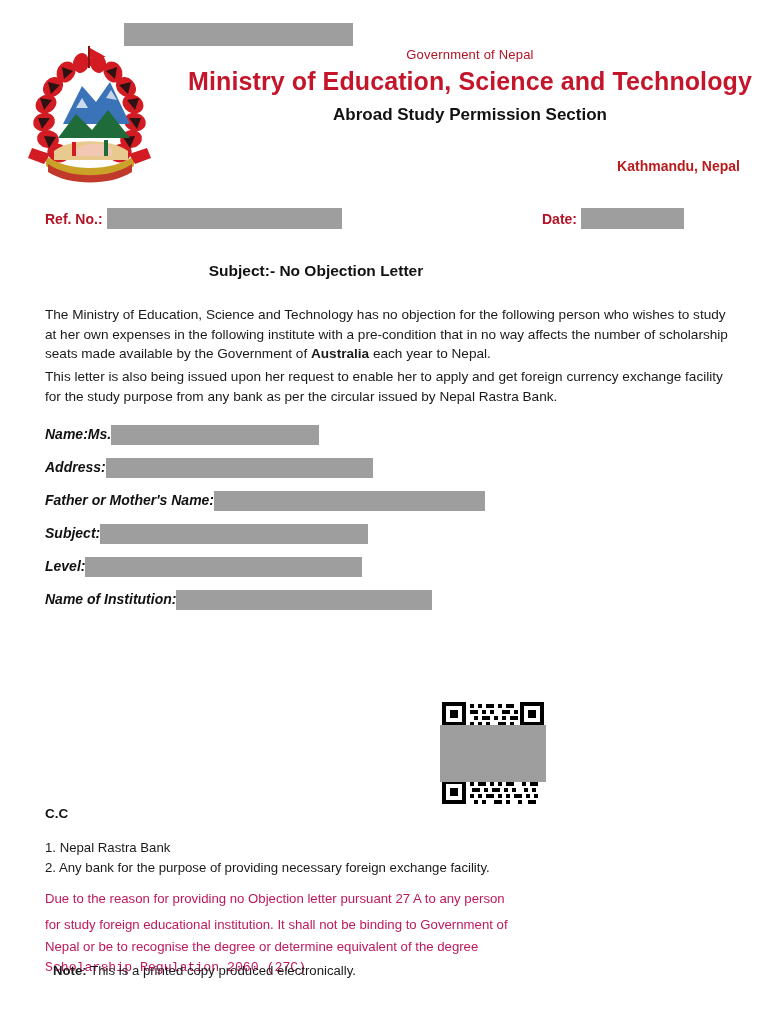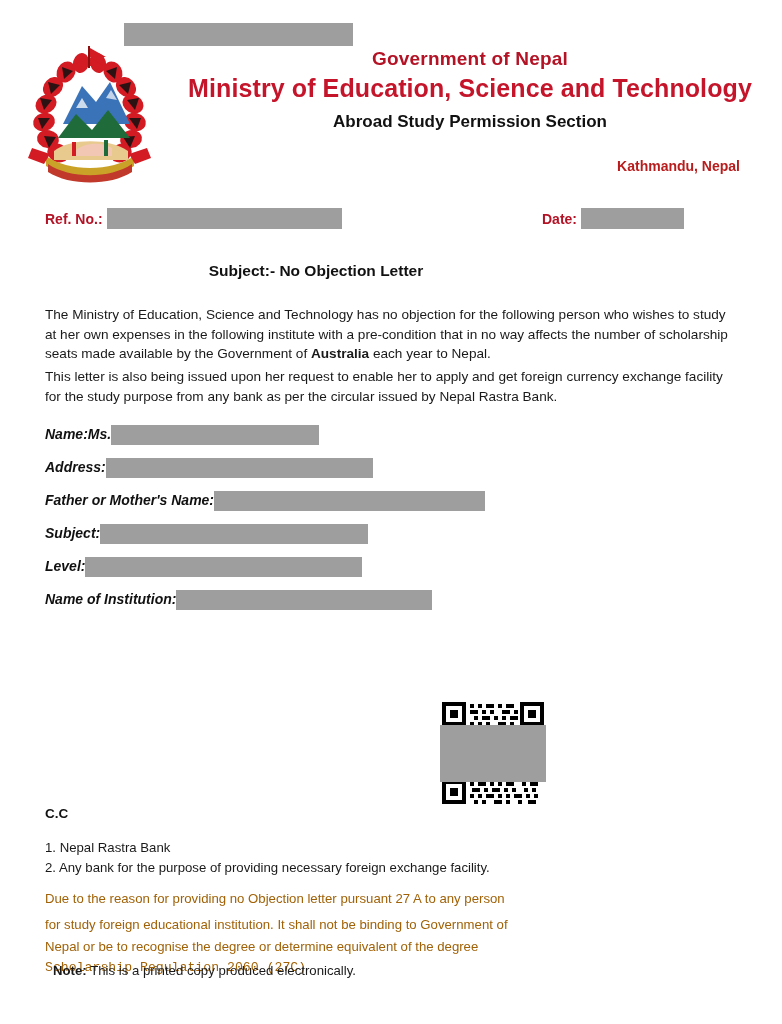--- a/index.html
+++ b/index.html
@@ -47,22 +47,22 @@
   
   .header-block {
     position: absolute;
     left: 170px;
     top: 48px;
     width: 600px;
     text-align: center;
   }
   .gov-line {
     color: #b41225;
-    font-weight: bold;
-    font-size: 19px;
+    font-weight: normal;
+    font-size: 13px;
     letter-spacing: 0.2px;
     line-height: 1.15;
   }
   .ministry-line {
     color: #c4152b;
     font-weight: bold;
     font-size: 25px;
     letter-spacing: 0.1px;
     line-height: 1.35;
     margin-top: 2px;
@@ -209,21 +209,21 @@
   }
 
   
   .closing {
     position: absolute;
     left: 45px;
     top: 888px;
     width: 560px;
     font-size: 13.2px;
     line-height: 1.62;
-    color: #a16207;
+    color: #be185d;
   }
   .closing .l1 { display: block; margin-bottom: 5px; }
   .closing .l2 { display: block; }
   .closing .l3 { display: block; }
   .closing .l4 { display: block; font-family: Liberation Mono, monospace; }
   .note {
     position: absolute;
     left: 45px;
     top: 963px;
     font-size: 13.2px;

